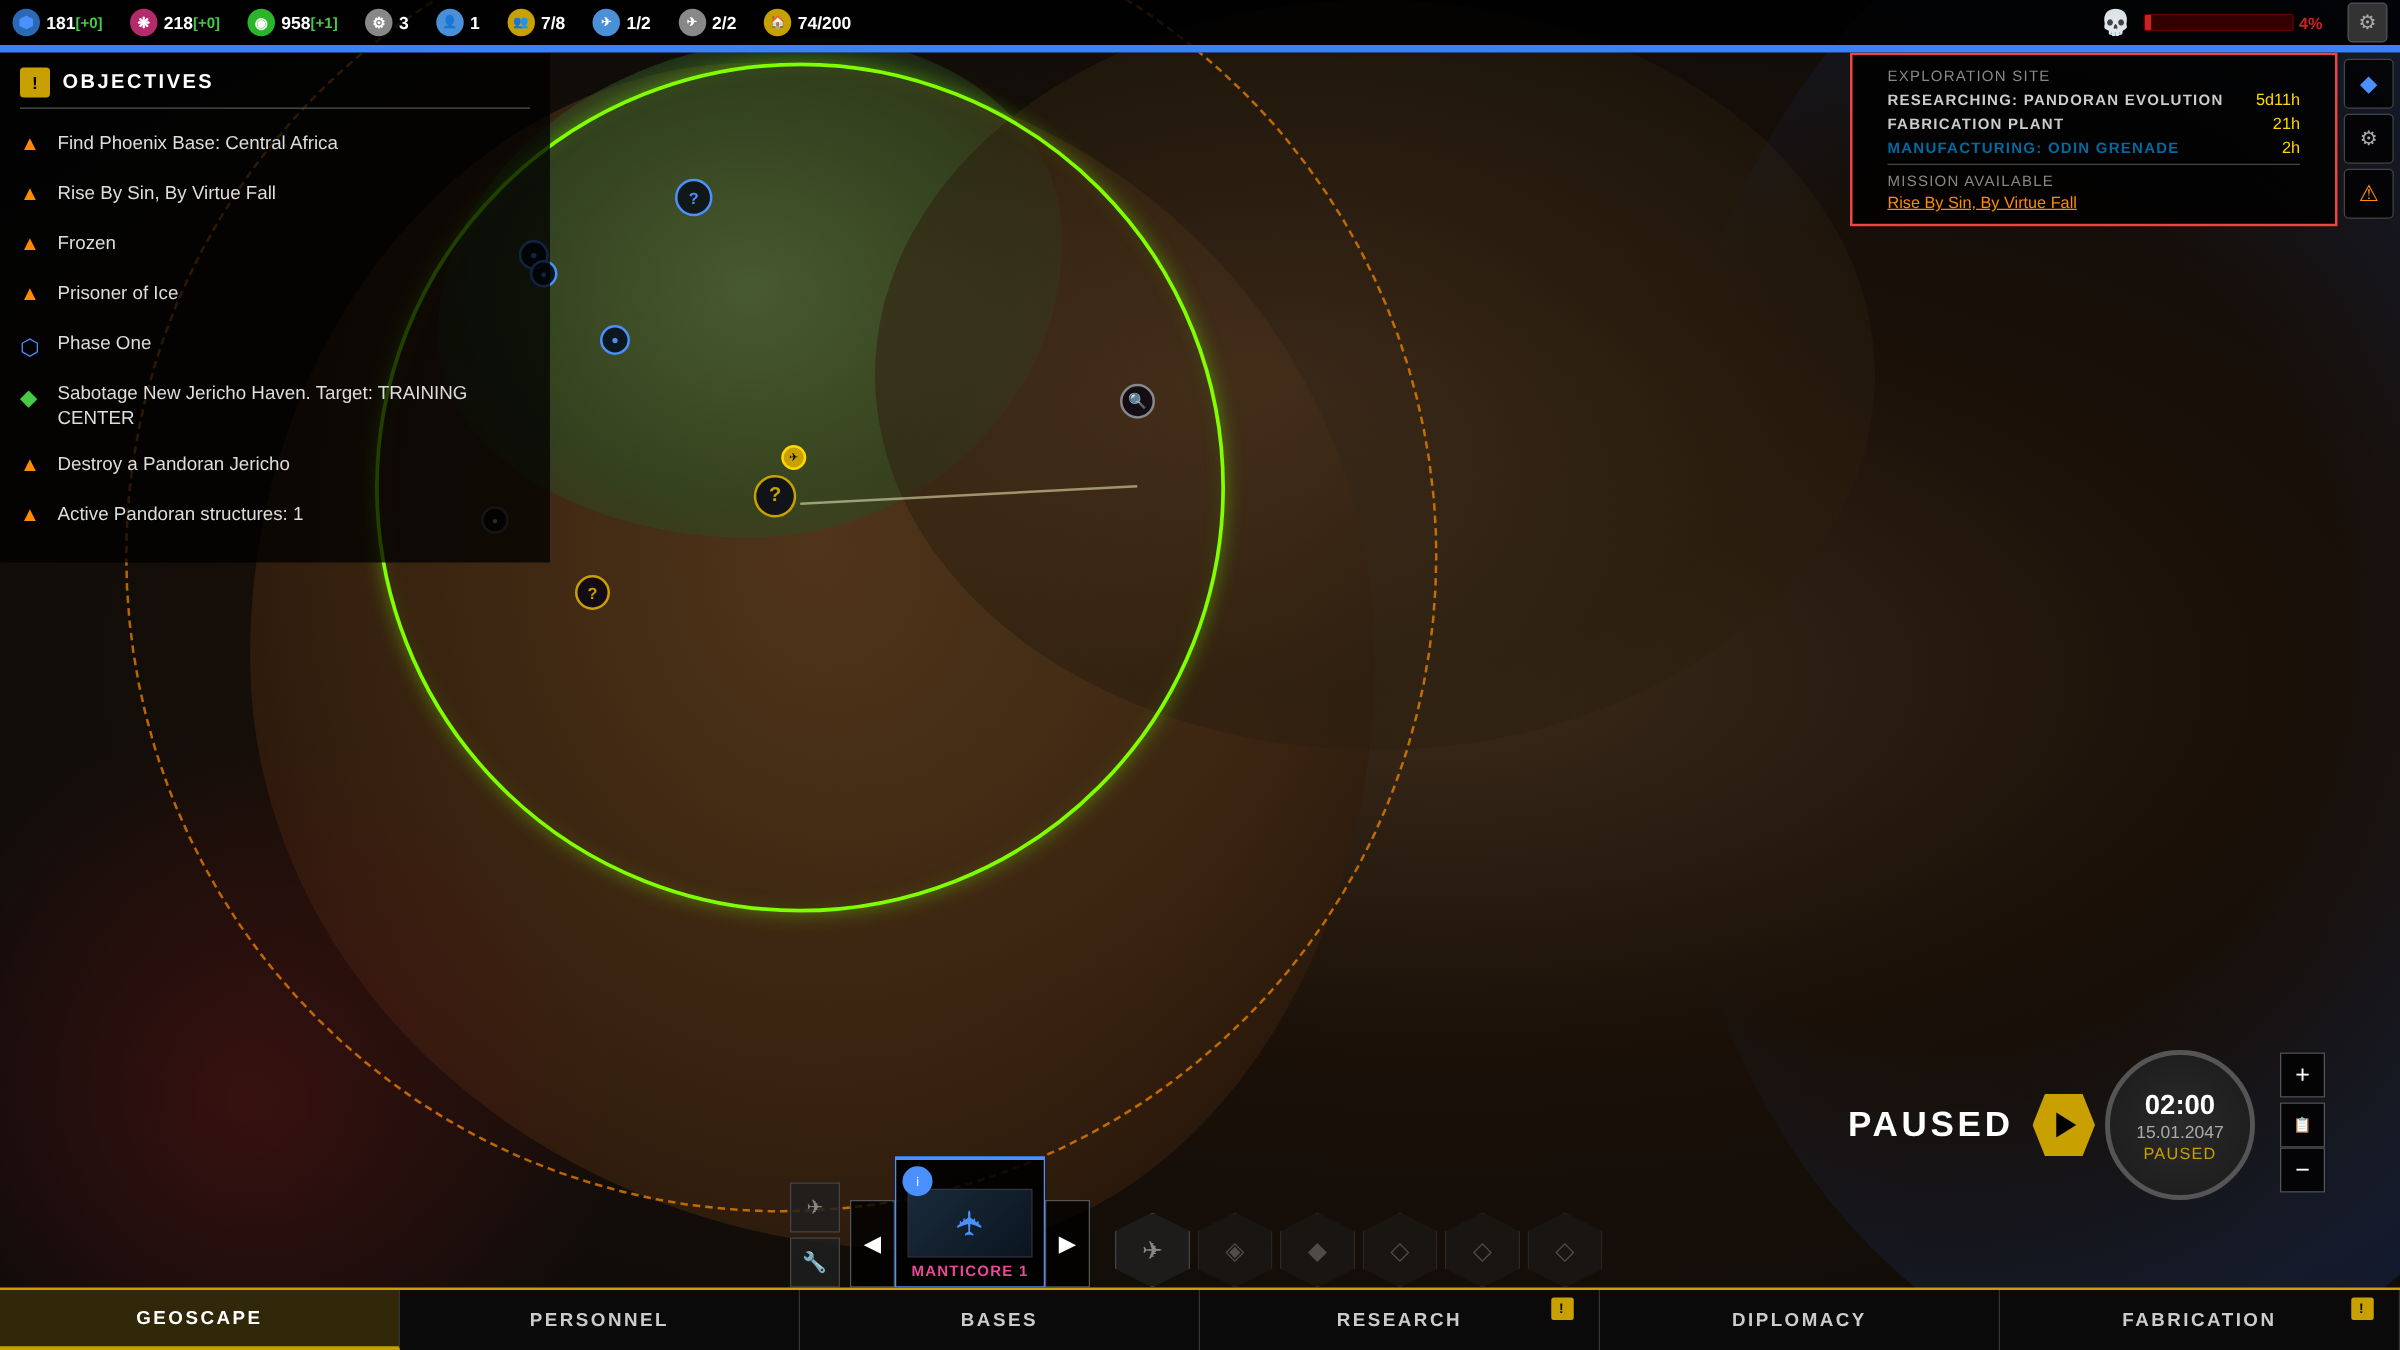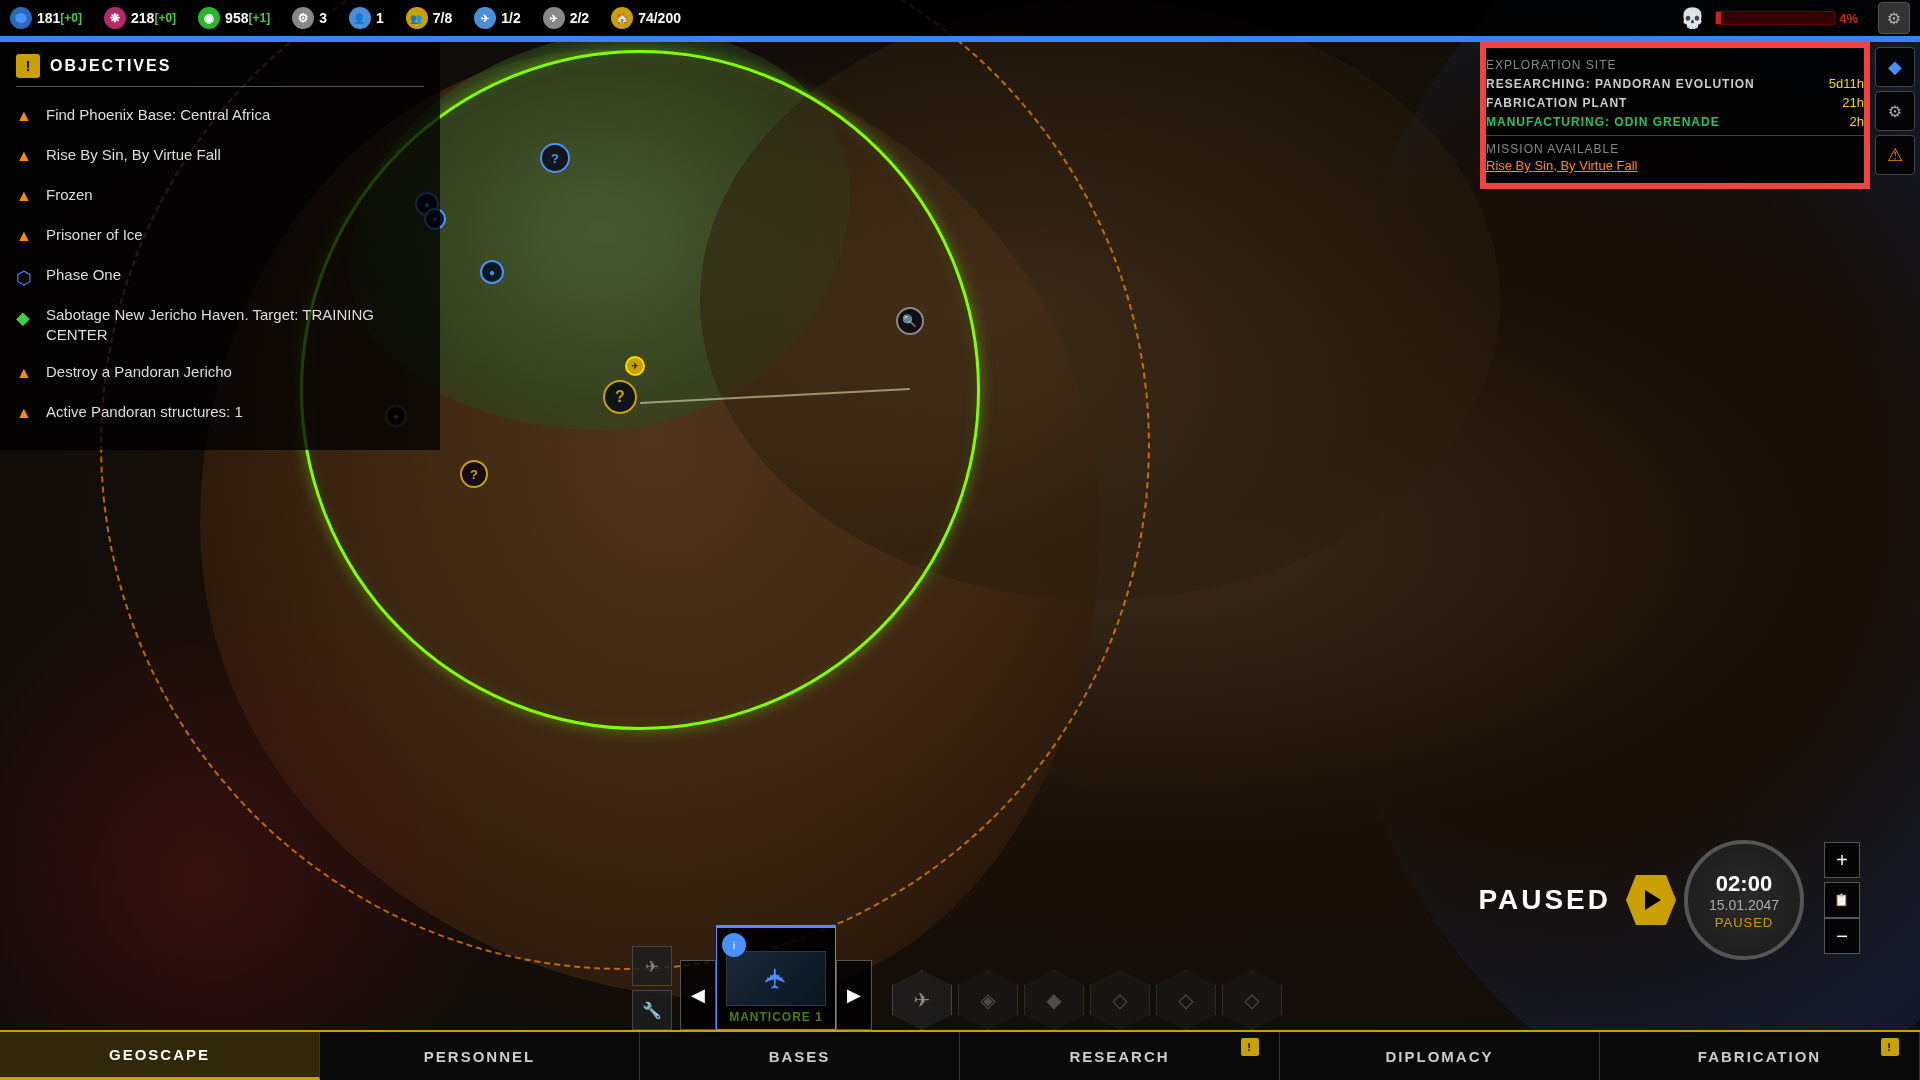--- a/index.html
+++ b/index.html
@@ -223,23 +223,23 @@
     #right-panel {
       position: absolute;
       top: 42px;
       right: 0;
       width: 430px;
       z-index: 50;
     }
 
     .info-box {
       background: rgba(0,0,0,0.85);
-      border: 6px solid #ef4444;
+      border: 2px solid #ef4444;
       margin-bottom: 4px;
-      padding: 10px 0;
+      padding: 10px 28px;
     }
 
     .info-row {
       display: flex;
       justify-content: space-between;
       align-items: center;
       font-size: 13px;
       margin-bottom: 4px;
     }
 
@@ -450,21 +450,21 @@
 
     .aircraft-plane-shape {
       font-size: 28px;
       color: #4a90ff;
       transform: rotate(-90deg);
     }
 
     .aircraft-name {
       font-size: 12px;
       font-weight: bold;
-      color: #4d7c0f;
+      color: #ec4899;
       letter-spacing: 1px;
     }
 
     
     .action-icons {
       display: flex;
       align-items: center;
       margin-left: 20px;
     }
 
@@ -687,21 +687,21 @@
     </div>
     <div class="info-row">
       <span class="info-value" style="font-size:12px;letter-spacing:1px;color:#ccc;">RESEARCHING: PANDORAN EVOLUTION</span>
       <span class="info-value-yellow">5d11h</span>
     </div>
     <div class="info-row">
       <span class="info-value" style="font-size:12px;letter-spacing:1px;color:#ccc;">FABRICATION PLANT</span>
       <span class="info-value-yellow">21h</span>
     </div>
     <div class="info-row">
-      <span class="info-value" style="font-size:12px;letter-spacing:1px;color:#22c55e;">MANUFACTURING: ODIN GRENADE</span>
+      <span class="info-value" style="font-size:12px;letter-spacing:1px;color:#0369a1;">MANUFACTURING: ODIN GRENADE</span>
       <span class="info-value-yellow">2h</span>
     </div>
     <div style="height:1px;background:#444;margin:6px 0;"></div>
     <div class="mission-available">MISSION AVAILABLE</div>
     <div class="mission-link">Rise By Sin, By Virtue Fall</div>
   </div>
 </div>
 
 <div style="position:absolute;top:42px;right:0px;width:50px;z-index:60;display:flex;flex-direction:column;align-items:center;padding-top:5px;">
   <div class="side-icon-btn" style="color:#4a90ff;font-size:18px;">◆</div>

